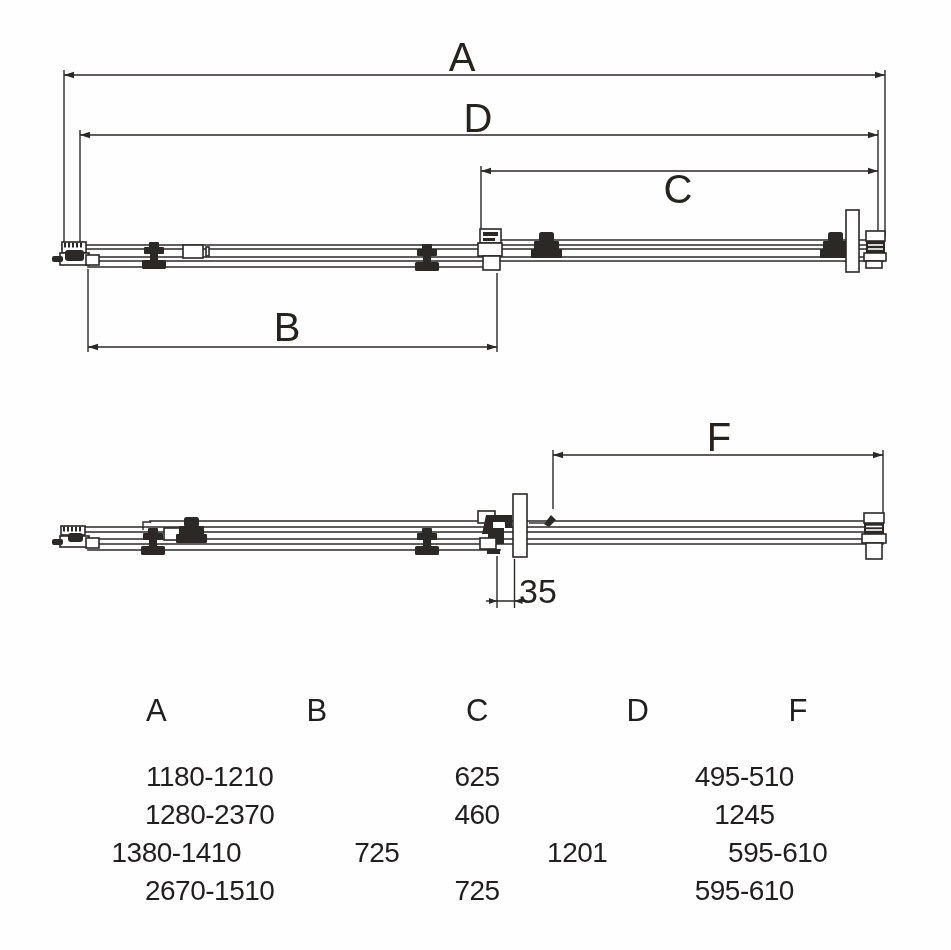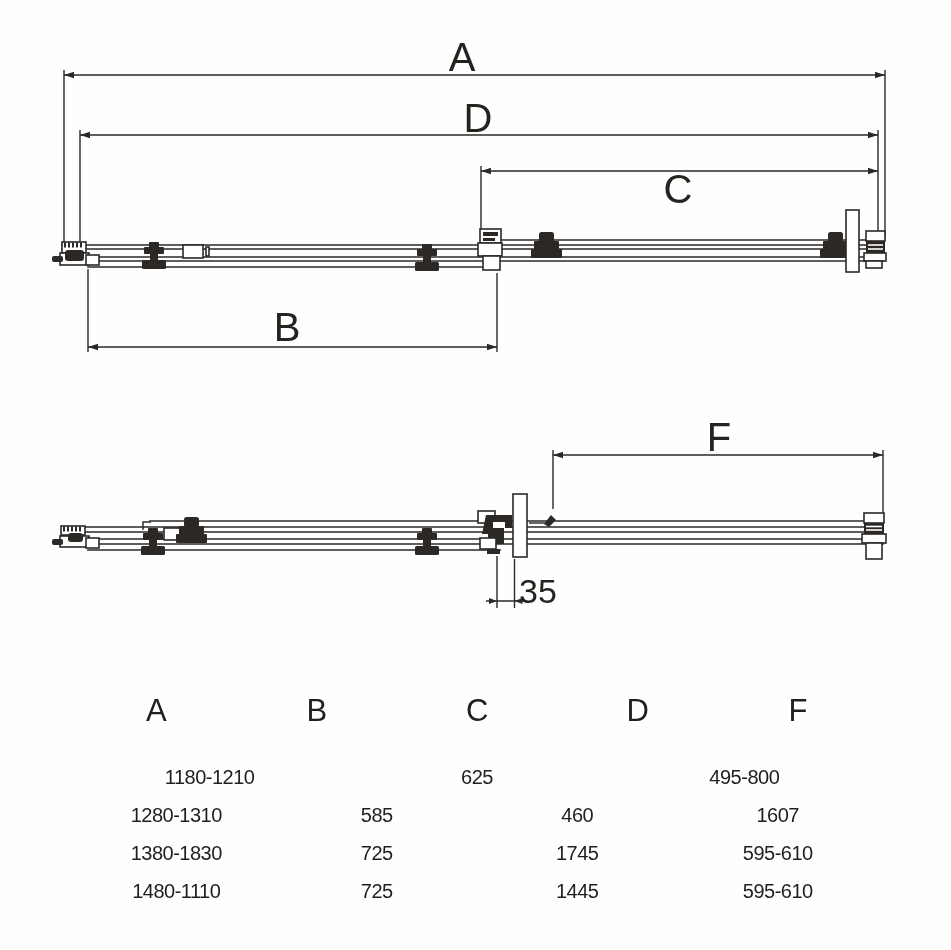--- a/index.html
+++ b/index.html
@@ -15,21 +15,21 @@
   svg .hatch{stroke:#2b2826;stroke-width:5;stroke-dasharray:2 2;fill:none;}
   svg .slit{stroke:#ffffff;stroke-width:1.6;fill:none;}
   svg text{fill:#26231f;font-family:"Liberation Sans", sans-serif;}
   .dim-label{font-size:40px;}
   .dim-label-small{font-size:34px;}
   .size-table{position:absolute;left:76px;top:688px;width:802px;color:#211f1d;}
   .trow{display:flex;}
   .cell{flex:1;text-align:center;letter-spacing:-0.5px;}
   .thead .cell{font-size:31px;height:46px;line-height:46px;}
   .tbody{margin-top:24px;}
-  .tbody .cell{font-size:20px;height:38px;line-height:38px;}
+  .tbody .cell{font-size:28px;height:38px;line-height:38px;}
 </style>
 </head>
 <body>
 
 <div class="canvas">
 
   <svg width="951" height="660" viewBox="0 0 951 660">
     <defs>
       <g id="small-roller">
         <rect x="7" y="0" width="10" height="6" rx="1"></rect>
@@ -223,35 +223,33 @@
       <div class="cell">A</div>
       <div class="cell">B</div>
       <div class="cell">C</div>
       <div class="cell">D</div>
       <div class="cell">F</div>
     </div>
     <div class="tbody">
       <div class="trow">
         <div class="cell">1180-1210</div>
         <div class="cell">625</div>
-        <div class="cell">495-800</div>
-      </div>
-      <div class="trow">
-        <div class="cell">1280-1310</div>
-        <div class="cell">585</div>
+        <div class="cell">495-510</div>
+      </div>
+      <div class="trow">
+        <div class="cell">1280-2370</div>
         <div class="cell">460</div>
-        <div class="cell">1607</div>
-      </div>
-      <div class="trow">
-        <div class="cell">1380-1830</div>
+        <div class="cell">1245</div>
+      </div>
+      <div class="trow">
+        <div class="cell">1380-1410</div>
         <div class="cell">725</div>
-        <div class="cell">1745</div>
+        <div class="cell">1201</div>
         <div class="cell">595-610</div>
       </div>
       <div class="trow">
-        <div class="cell">1480-1110</div>
+        <div class="cell">2670-1510</div>
         <div class="cell">725</div>
-        <div class="cell">1445</div>
         <div class="cell">595-610</div>
       </div>
     </div>
   </div>
 </div>
 
 </body></html>

